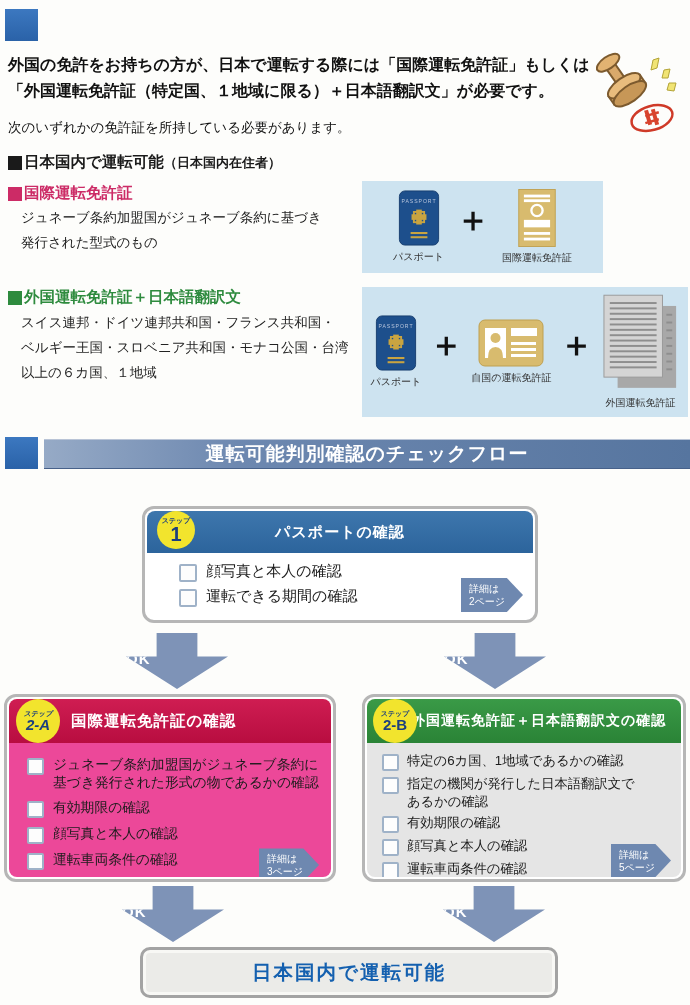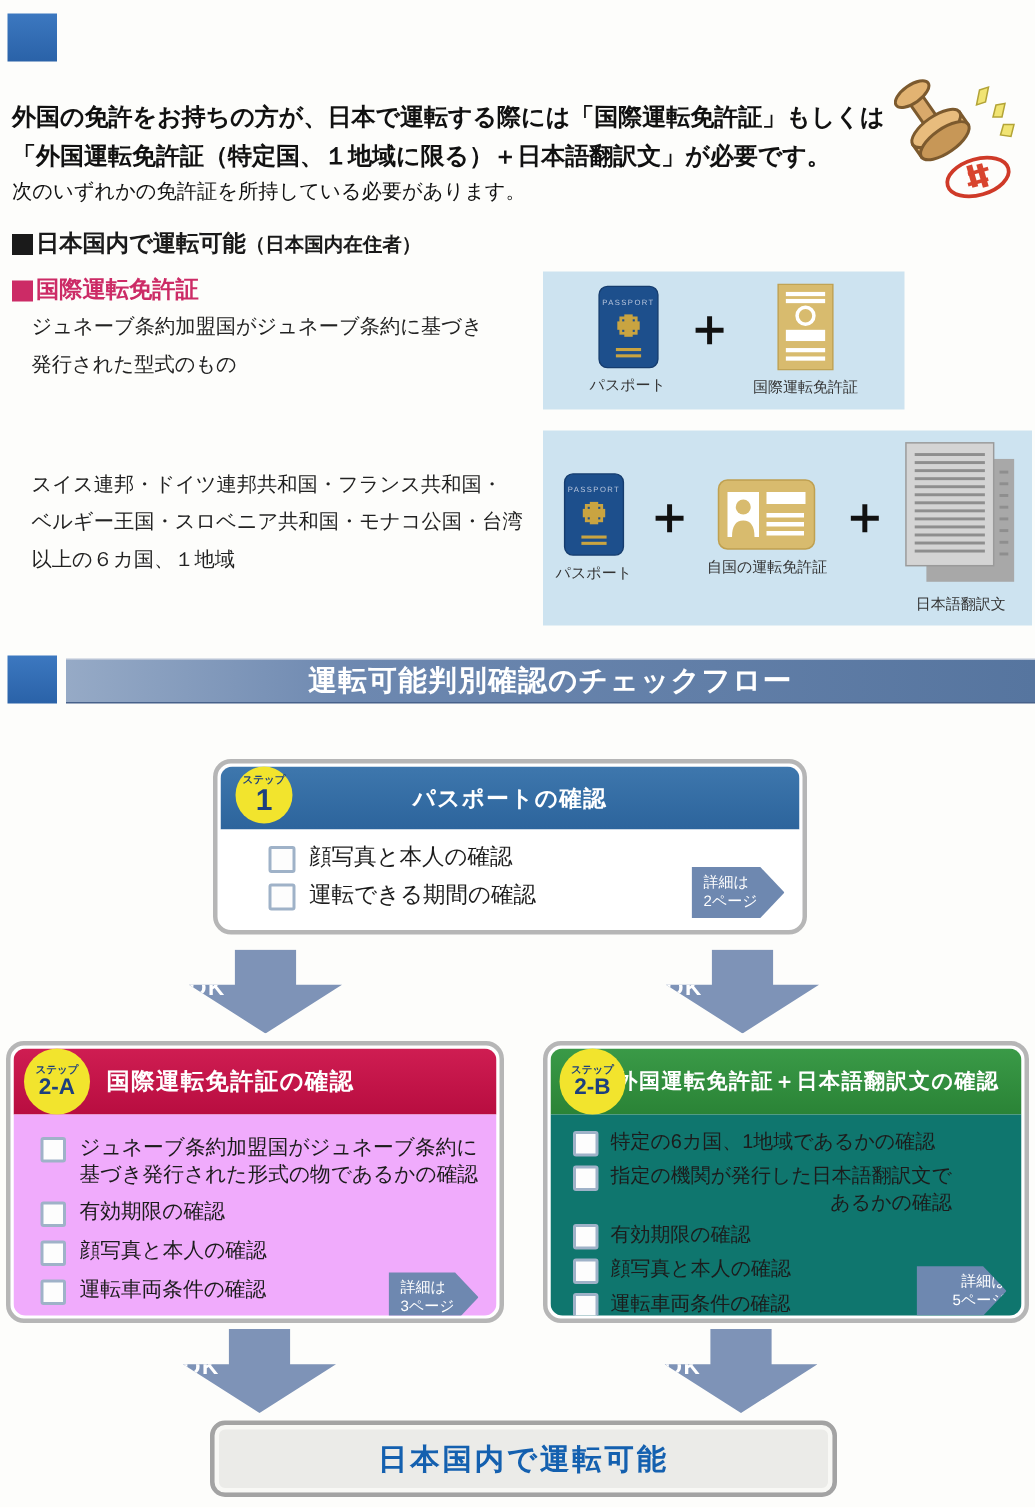--- a/index.html
+++ b/index.html
@@ -10,21 +10,21 @@
   .band{position:absolute;left:5px;right:0;display:flex;align-items:flex-start;}
   .band-square{width:33px;height:32px;background:linear-gradient(180deg,#3c78c0,#2a62a8);flex:none;}
   .band-bar{flex:1;height:28px;margin-left:6px;margin-top:2px;
             background:linear-gradient(90deg,#96aac6 0%,#6d88b0 30%,#56759f 100%);
             display:flex;align-items:center;justify-content:center;
             border-top:1px solid #b9c4d6;border-bottom:1px solid #47618a;}
   .band-title{color:#ffffff;font-weight:bold;font-size:19px;letter-spacing:1px;}
 
   
   .intro{position:absolute;top:52px;left:8px;width:620px;font-size:16px;font-weight:bold;
-         line-height:1.6;white-space:pre-line;color:#111;margin-top:14px;}
+         line-height:1.6;white-space:pre-line;color:#111;}
   .note{position:absolute;top:119px;left:8px;font-size:13.5px;color:#111;}
   .stamp{position:absolute;left:596px;top:52px;width:90px;height:96px;}
 
   
   .hrow{position:absolute;left:8px;display:flex;align-items:baseline;}
   .sq{display:inline-block;width:14px;height:14px;margin-right:2px;flex:none;align-self:center;}
   .h-label{font-weight:bold;font-size:15.5px;}
   .h-sub{font-weight:bold;font-size:13px;}
   .desc{position:absolute;left:21px;font-size:13.5px;line-height:1.85;color:#222;white-space:pre-line;}
 
@@ -61,33 +61,33 @@
   #step1 .badge{left:12px;top:2px;width:38px;height:38px;}
   #step1 .badge-num{font-size:20px;}
   #step1 .flow-body{background:#fff;padding:9px 14px 6px 32px;gap:5px;font-size:15px;}
   #step1 .cb{width:14px;height:14px;margin:2px 9px 0 0;}
   #step1 .pageref{right:10px;bottom:6px;width:62px;height:34px;}
 
   
   #step2a{left:4px;top:694px;width:332px;height:188px;}
   #step2a .flow-header{height:44px;background:linear-gradient(180deg,#cf1d52,#b80d40);padding-left:62px;}
   #step2a .flow-title{font-size:15.5px;}
-  #step2a .badge{left:9px;top:2px;width:44px;height:44px;}
+  #step2a .badge{left:9px;top:2px;width:44px;height:44px;font-style:italic;}
   #step2a .badge-num{font-size:15px;}
-  #step2a .flow-body{background:#f0abfc;padding:13px 10px 20px 18px;gap:7px;font-size:13.8px;line-height:1.32;}
+  #step2a .flow-body{background:#ec4899;padding:13px 10px 20px 18px;gap:7px;font-size:13.8px;line-height:1.32;}
   #step2a .cb{width:13px;height:13px;margin:2px 9px 0 0;}
   #step2a .pageref{right:12px;bottom:9px;width:60px;height:33px;}
 
   
   #step2b{left:362px;top:694px;width:324px;height:188px;}
   #step2b .flow-header{height:44px;background:linear-gradient(180deg,#3a9a47,#2a8336);padding-left:44px;}
   #step2b .flow-title{font-size:14px;}
   #step2b .badge{left:8px;top:2px;width:44px;height:44px;}
   #step2b .badge-num{font-size:15px;}
-  #step2b .flow-body{background:#0f766e;padding:9px 8px 6px 15px;gap:4px;font-size:13.3px;line-height:1.32;text-align:right;}
+  #step2b .flow-body{background:#e5e5e5;padding:9px 8px 6px 15px;gap:4px;font-size:13.3px;line-height:1.32;}
   #step2b .cb{width:13px;height:13px;margin:2px 8px 0 0;}
   #step2b .pageref{right:10px;bottom:8px;width:60px;height:33px;}
 
   
   .ok-arrow{position:absolute;width:102px;height:56px;background:#7e93b7;
             clip-path:polygon(30% 0,70% 0,70% 42%,100% 42%,50% 100%,0 42%,30% 42%);}
   .ok-label{position:absolute;width:100%;text-align:left;top:17px;color:#fff;
             font-weight:bold;font-size:15px;letter-spacing:1px;}
   #ok1a{left:126px;top:633px;}
   #ok1b{left:444px;top:633px;}
@@ -171,20 +171,24 @@
         <rect x="6" y="11" width="28" height="3" fill="#fff"></rect>
         <circle cx="20" cy="23" r="6" fill="none" stroke="#fff" stroke-width="2.5"></circle>
         <rect x="6" y="33" width="28" height="8" fill="#fff"></rect>
         <rect x="6" y="46" width="28" height="3" fill="#fff"></rect>
         <rect x="6" y="52" width="28" height="3" fill="#fff"></rect>
       </svg>
       <span class="p-label">国際運転免許証</span>
     </div>
   </div>
 
+  <div class="hrow" style="top:287px;">
+    <span class="sq" style="background:#2e8b3e;"></span>
+    <span class="h-label" style="color:#2e8b3e;">外国運転免許証＋日本語翻訳文</span>
+  </div>
   <div class="desc" style="top:311px;width:345px;">スイス連邦・ドイツ連邦共和国・フランス共和国・
 ベルギー王国・スロベニア共和国・モナコ公国・台湾
 以上の６カ国、１地域</div>
 
   <div class="panel" style="left:362px;top:287px;width:326px;height:130px;gap:8px;">
     <div class="p-item">
       <svg width="42" height="56" viewBox="0 0 44 60">
         <rect x="1" y="1" width="42" height="58" rx="6" fill="#1d4f8c" stroke="#153c6e"></rect>
         <text x="22" y="14" font-size="5.5" fill="#b9c6dd" text-anchor="middle" letter-spacing="1">PASSPORT</text>
         <rect x="19" y="21" width="6" height="16" fill="#c9a441"></rect>
@@ -233,21 +237,21 @@
           <rect x="66" y="20" width="6" height="2"></rect>
             <rect x="66" y="28" width="6" height="2"></rect>
           <rect x="66" y="36" width="6" height="2"></rect>
             <rect x="66" y="44" width="6" height="2"></rect>
           <rect x="66" y="52" width="6" height="2"></rect>
             <rect x="66" y="60" width="6" height="2"></rect>
           <rect x="66" y="68" width="6" height="2"></rect>
             <rect x="66" y="76" width="6" height="2"></rect>
         </g>
       </svg>
-      <span class="p-label">日本語翻訳文</span>
+      <span class="p-label">外国運転免許証</span>
     </div>
   </div>
 
   <div class="band" style="top:437px;">
     <div class="band-square"></div>
     <div class="band-bar">
       <span class="band-title">運転可能判別確認のチェックフロー</span>
     </div>
   </div>
 

